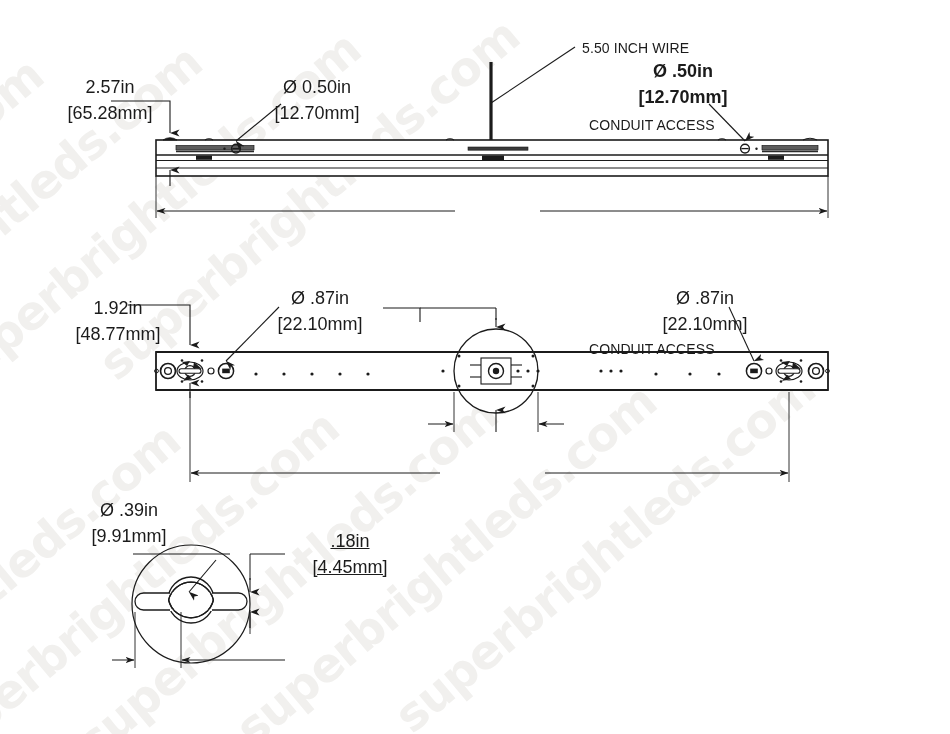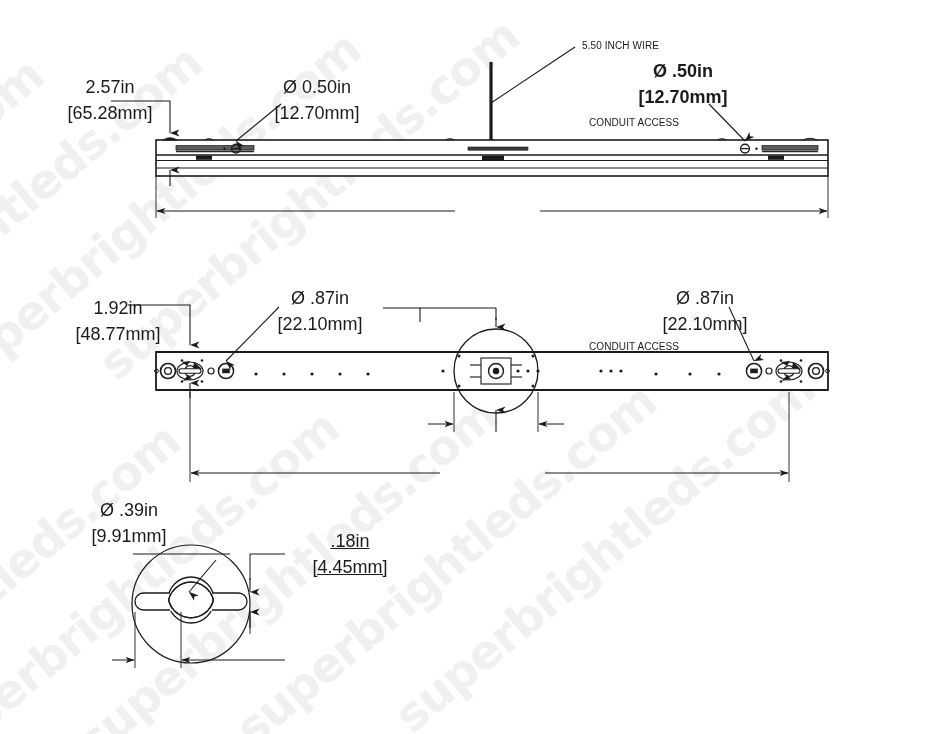--- a/index.html
+++ b/index.html
@@ -57,21 +57,21 @@
     z-index: 3;
   }
   .lbl {
     position: absolute;
     color: #1b1b1b;
     font-family: "Liberation Sans", sans-serif;
     font-size: 13.5px;
     letter-spacing: 0.1px;
     white-space: nowrap;
   }
-  .lbl.big { font-size: 10px; }
+  .lbl.big { font-size: 14px; }
   .dimgroup {
     position: absolute;
     text-align: center;
     color: #1b1b1b;
     font-size: 18px;
     line-height: 1.45;
     white-space: nowrap;
   }
   .dimgroup div { display: block; }
 </style>

